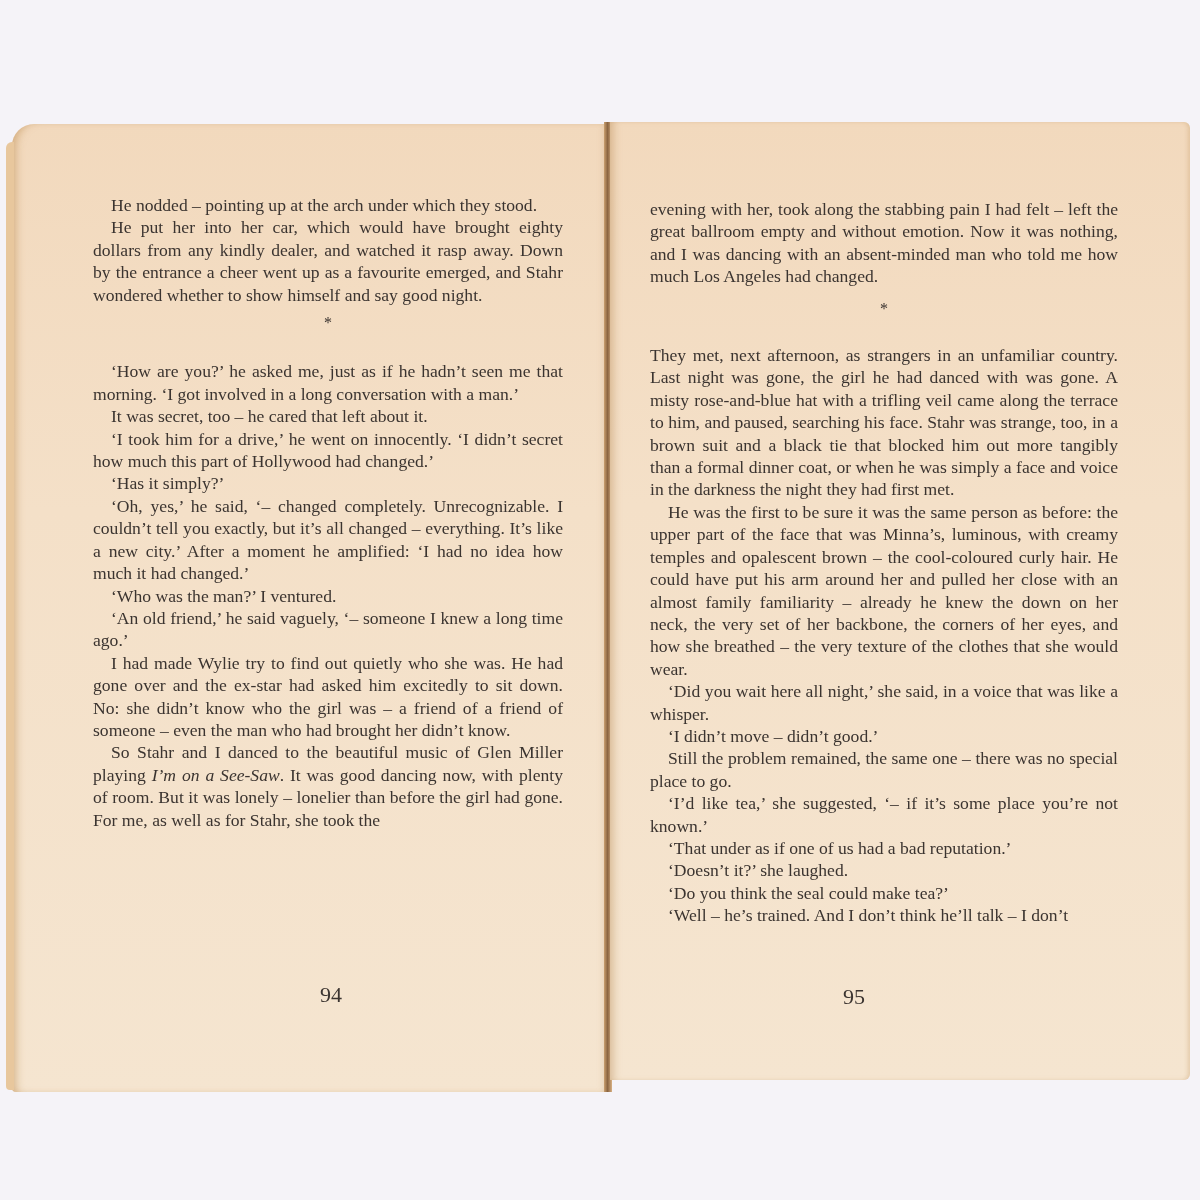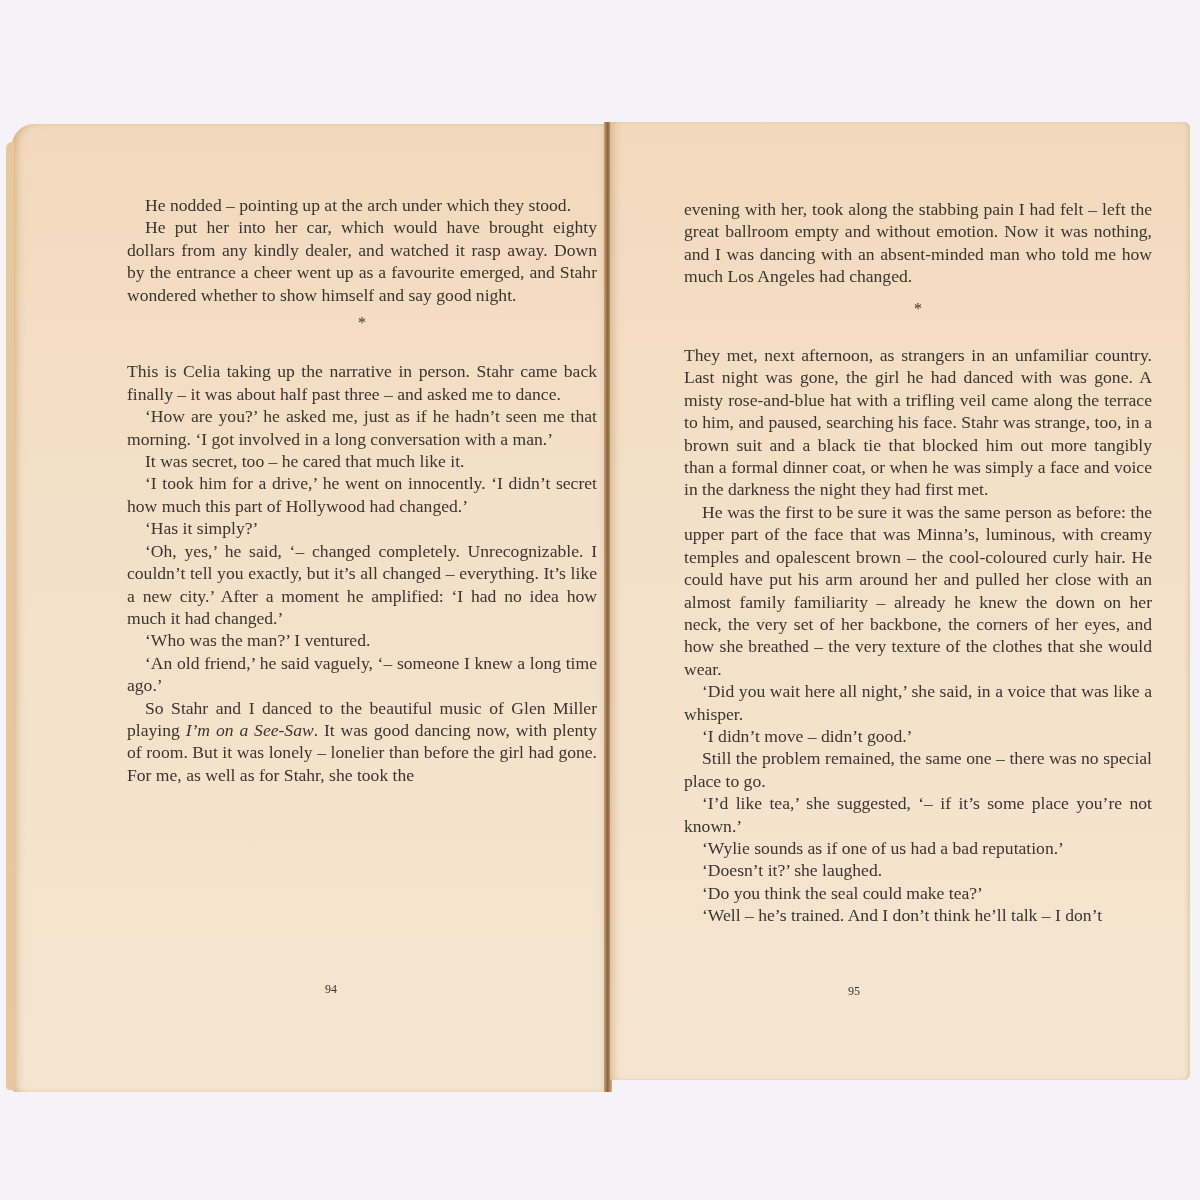--- a/index.html
+++ b/index.html
@@ -36,69 +36,68 @@
   }
   .gutter {
     position:absolute; left:604px; top:122px; width:8px; height:970px;
     background:linear-gradient(90deg,#caa070,#8a6440 45%,#d9b184);
   }
   .text {
     position:absolute;
     font-size:17.6px;
     line-height:22.4px;
     text-align:justify;
-    margin-left:34px;
   }
   .page-left .text { left:81px; top:70px; width:470px; }
   .page-right .text { left:40px; top:76px; width:468px; }
   .p { margin:0; text-indent:0; }
   .p.ind { text-indent:18px; }
   .star { text-align:center; margin:6px 0 26px 0; font-size:16px; }
   .page-right .star { margin:10px 0 24px 0; }
   .folio {
-    position:absolute; font-size:12px; text-align:center; width:60px;
+    position:absolute; font-size:22px; text-align:center; width:60px;
   }
   .page-left .folio { left:289px; top:858px; }
   .page-right .folio { left:214px; top:862px; }
   em { font-style:italic; }
 </style>
 </head>
 <body>
 
 <div class="book">
   <div class="page page-left">
     <div class="text">
       <p class="p ind">He nodded – pointing up at the arch under which they stood.</p>
       <p class="p ind">He put her into her car, which would have brought eighty dollars from any kindly dealer, and watched it rasp away. Down by the entrance a cheer went up as a favourite emerged, and Stahr wondered whether to show himself and say good night.</p>
       <div class="star">*</div>
-      <p class="p">This is Celia taking up the narrative in person. Stahr came back finally – it was about half past three – and asked me to dance.</p>
       <p class="p ind">‘How are you?’ he asked me, just as if he hadn’t seen me that morning. ‘I got involved in a long conversation with a man.’</p>
-      <p class="p ind">It was secret, too – he cared that much like it.</p>
+      <p class="p ind">It was secret, too – he cared that left about it.</p>
       <p class="p ind">‘I took him for a drive,’ he went on innocently. ‘I didn’t secret how much this part of Hollywood had changed.’</p>
       <p class="p ind">‘Has it simply?’</p>
       <p class="p ind">‘Oh, yes,’ he said, ‘– changed completely. Unrecognizable. I couldn’t tell you exactly, but it’s all changed – everything. It’s like a new city.’ After a moment he amplified: ‘I had no idea how much it had changed.’</p>
       <p class="p ind">‘Who was the man?’ I ventured.</p>
       <p class="p ind">‘An old friend,’ he said vaguely, ‘– someone I knew a long time ago.’</p>
+      <p class="p ind">I had made Wylie try to find out quietly who she was. He had gone over and the ex-star had asked him excitedly to sit down. No: she didn’t know who the girl was – a friend of a friend of someone – even the man who had brought her didn’t know.</p>
       <p class="p ind"><span>So Stahr and I danced to the beautiful music of Glen Miller playing </span><em>I’m on a See-Saw</em><span>. It was good dancing now, with plenty of room. But it was lonely – lonelier than before the girl had gone. For me, as well as for Stahr, she took the</span></p>
     </div>
     <div class="folio">94</div>
   </div>
 
   <div class="gutter"></div>
 
   <div class="page page-right">
     <div class="text">
       <p class="p">evening with her, took along the stabbing pain I had felt – left the great ballroom empty and without emotion. Now it was nothing, and I was dancing with an absent-minded man who told me how much Los Angeles had changed.</p>
       <div class="star">*</div>
       <p class="p">They met, next afternoon, as strangers in an unfamiliar country. Last night was gone, the girl he had danced with was gone. A misty rose-and-blue hat with a trifling veil came along the terrace to him, and paused, searching his face. Stahr was strange, too, in a brown suit and a black tie that blocked him out more tangibly than a formal dinner coat, or when he was simply a face and voice in the darkness the night they had first met.</p>
       <p class="p ind">He was the first to be sure it was the same person as before: the upper part of the face that was Minna’s, luminous, with creamy temples and opalescent brown – the cool-coloured curly hair. He could have put his arm around her and pulled her close with an almost family familiarity – already he knew the down on her neck, the very set of her backbone, the corners of her eyes, and how she breathed – the very texture of the clothes that she would wear.</p>
       <p class="p ind">‘Did you wait here all night,’ she said, in a voice that was like a whisper.</p>
       <p class="p ind">‘I didn’t move – didn’t good.’</p>
       <p class="p ind">Still the problem remained, the same one – there was no special place to go.</p>
       <p class="p ind">‘I’d like tea,’ she suggested, ‘– if it’s some place you’re not known.’</p>
-      <p class="p ind">‘Wylie sounds as if one of us had a bad reputation.’</p>
+      <p class="p ind">‘That under as if one of us had a bad reputation.’</p>
       <p class="p ind">‘Doesn’t it?’ she laughed.</p>
       <p class="p ind">‘Do you think the seal could make tea?’</p>
       <p class="p ind">‘Well – he’s trained. And I don’t think he’ll talk – I don’t</p>
     </div>
     <div class="folio">95</div>
   </div>
 </div>
 
 </body></html>

